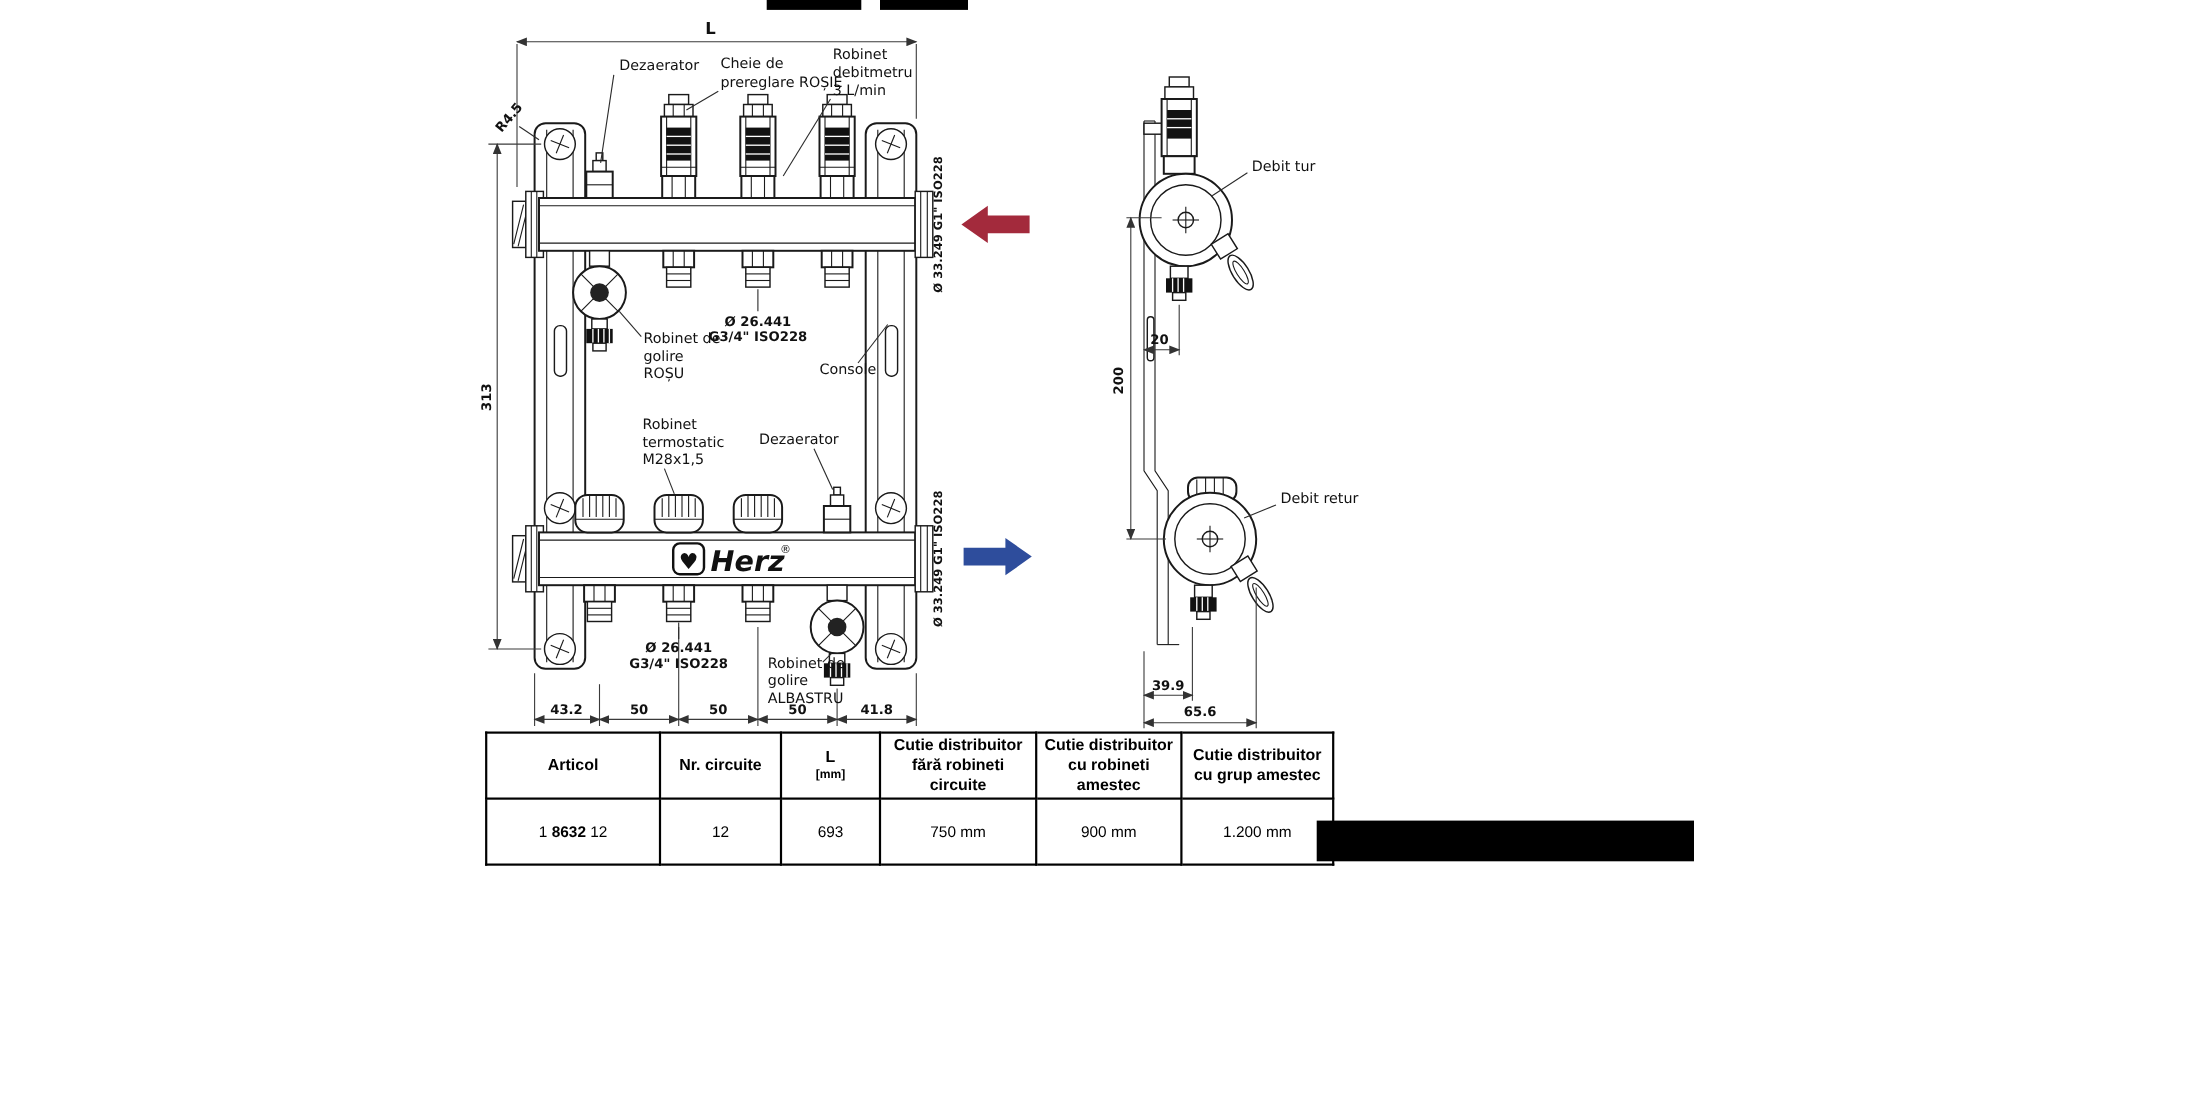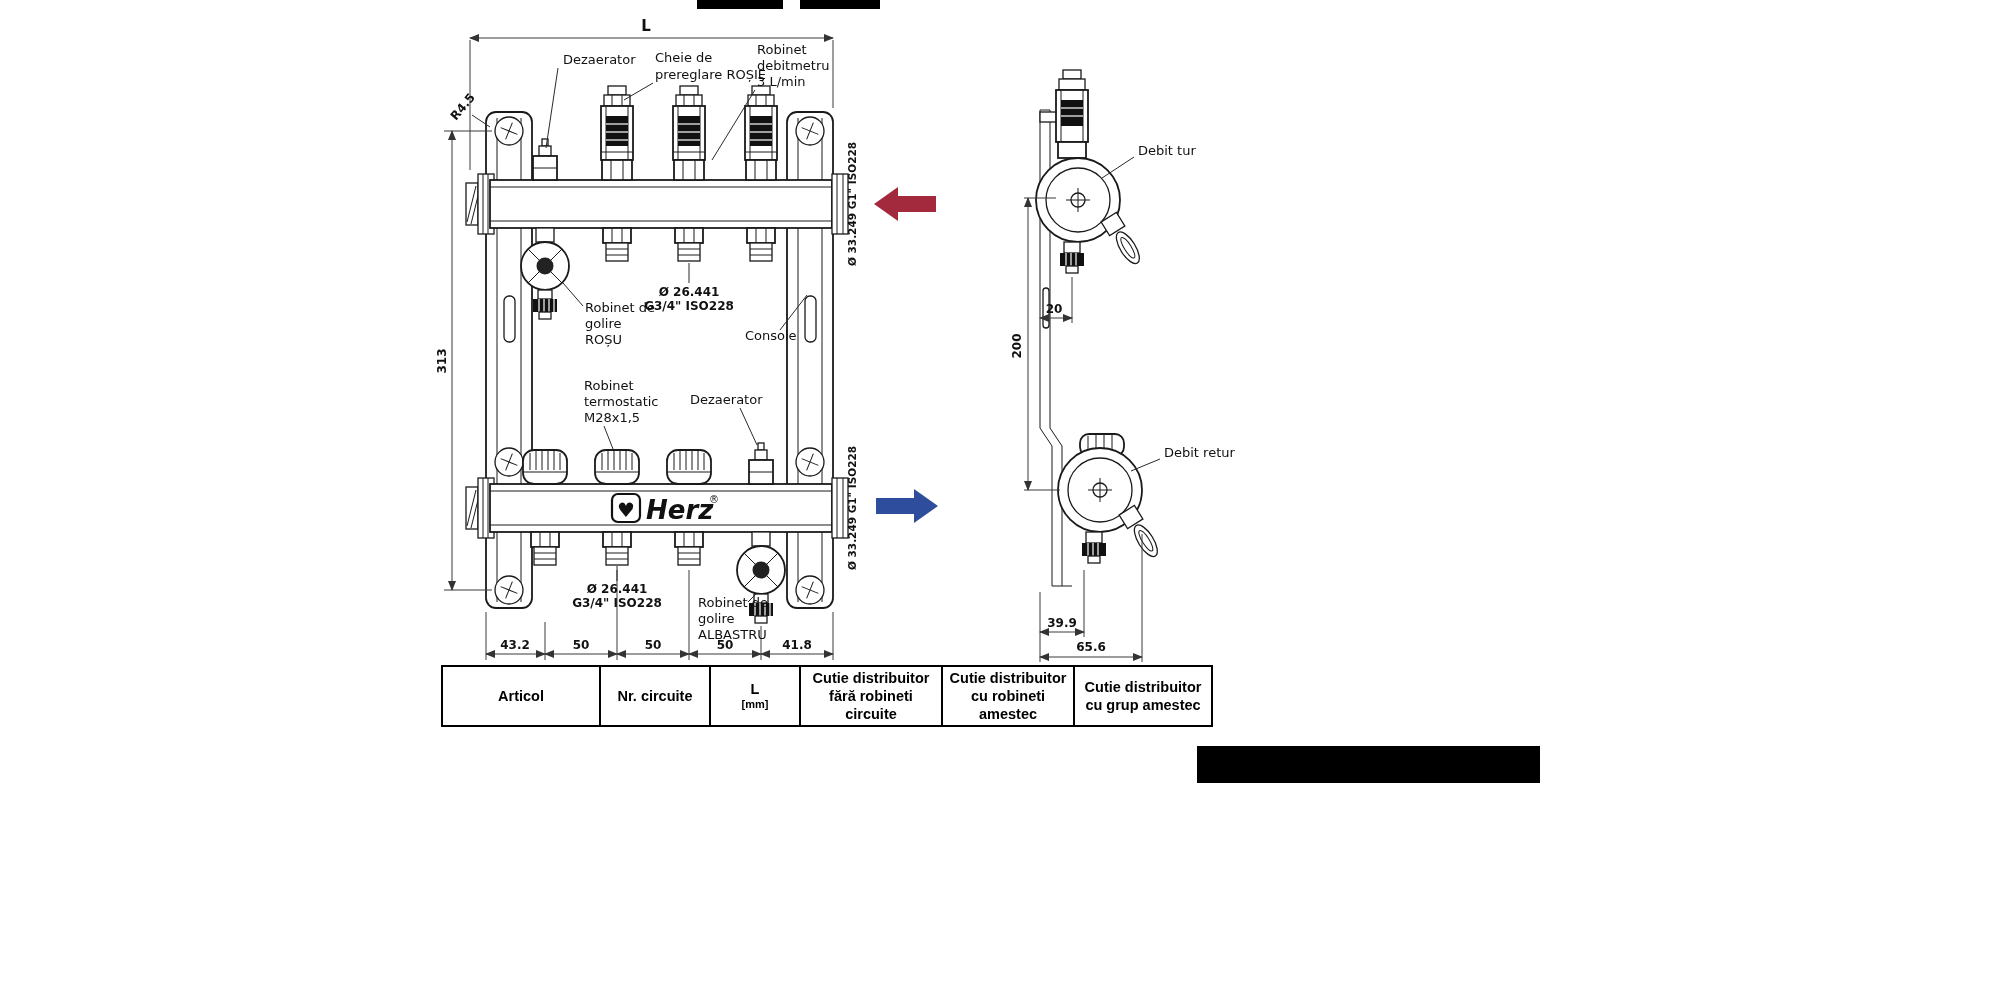--- a/index.html
+++ b/index.html
@@ -385,20 +385,32 @@
       </th>
       <th>
         <div>Cutie distribuitor</div>
         <div>cu robineti amestec</div>
       </th>
       <th>
         <div>Cutie distribuitor</div>
         <div>cu grup amestec</div>
       </th>
     </tr>
+    <tr>
+      <td>
+        <span>1</span>
+        <b>8632</b>
+        <span>12</span>
+      </td>
+      <td>12</td>
+      <td>693</td>
+      <td>750 mm</td>
+      <td>900 mm</td>
+      <td>1.200 mm</td>
+    </tr>
   </tbody>
       </table>
 </div>
 
 <div class="redaction" style="left:697px; top:0; width:86px; height:9px;"></div>
 <div class="redaction" style="left:800px; top:0; width:80px; height:9px;"></div>
 <div class="redaction" style="left:1197px; top:746px; width:343px; height:37px;"></div>
 
 </div>
 

